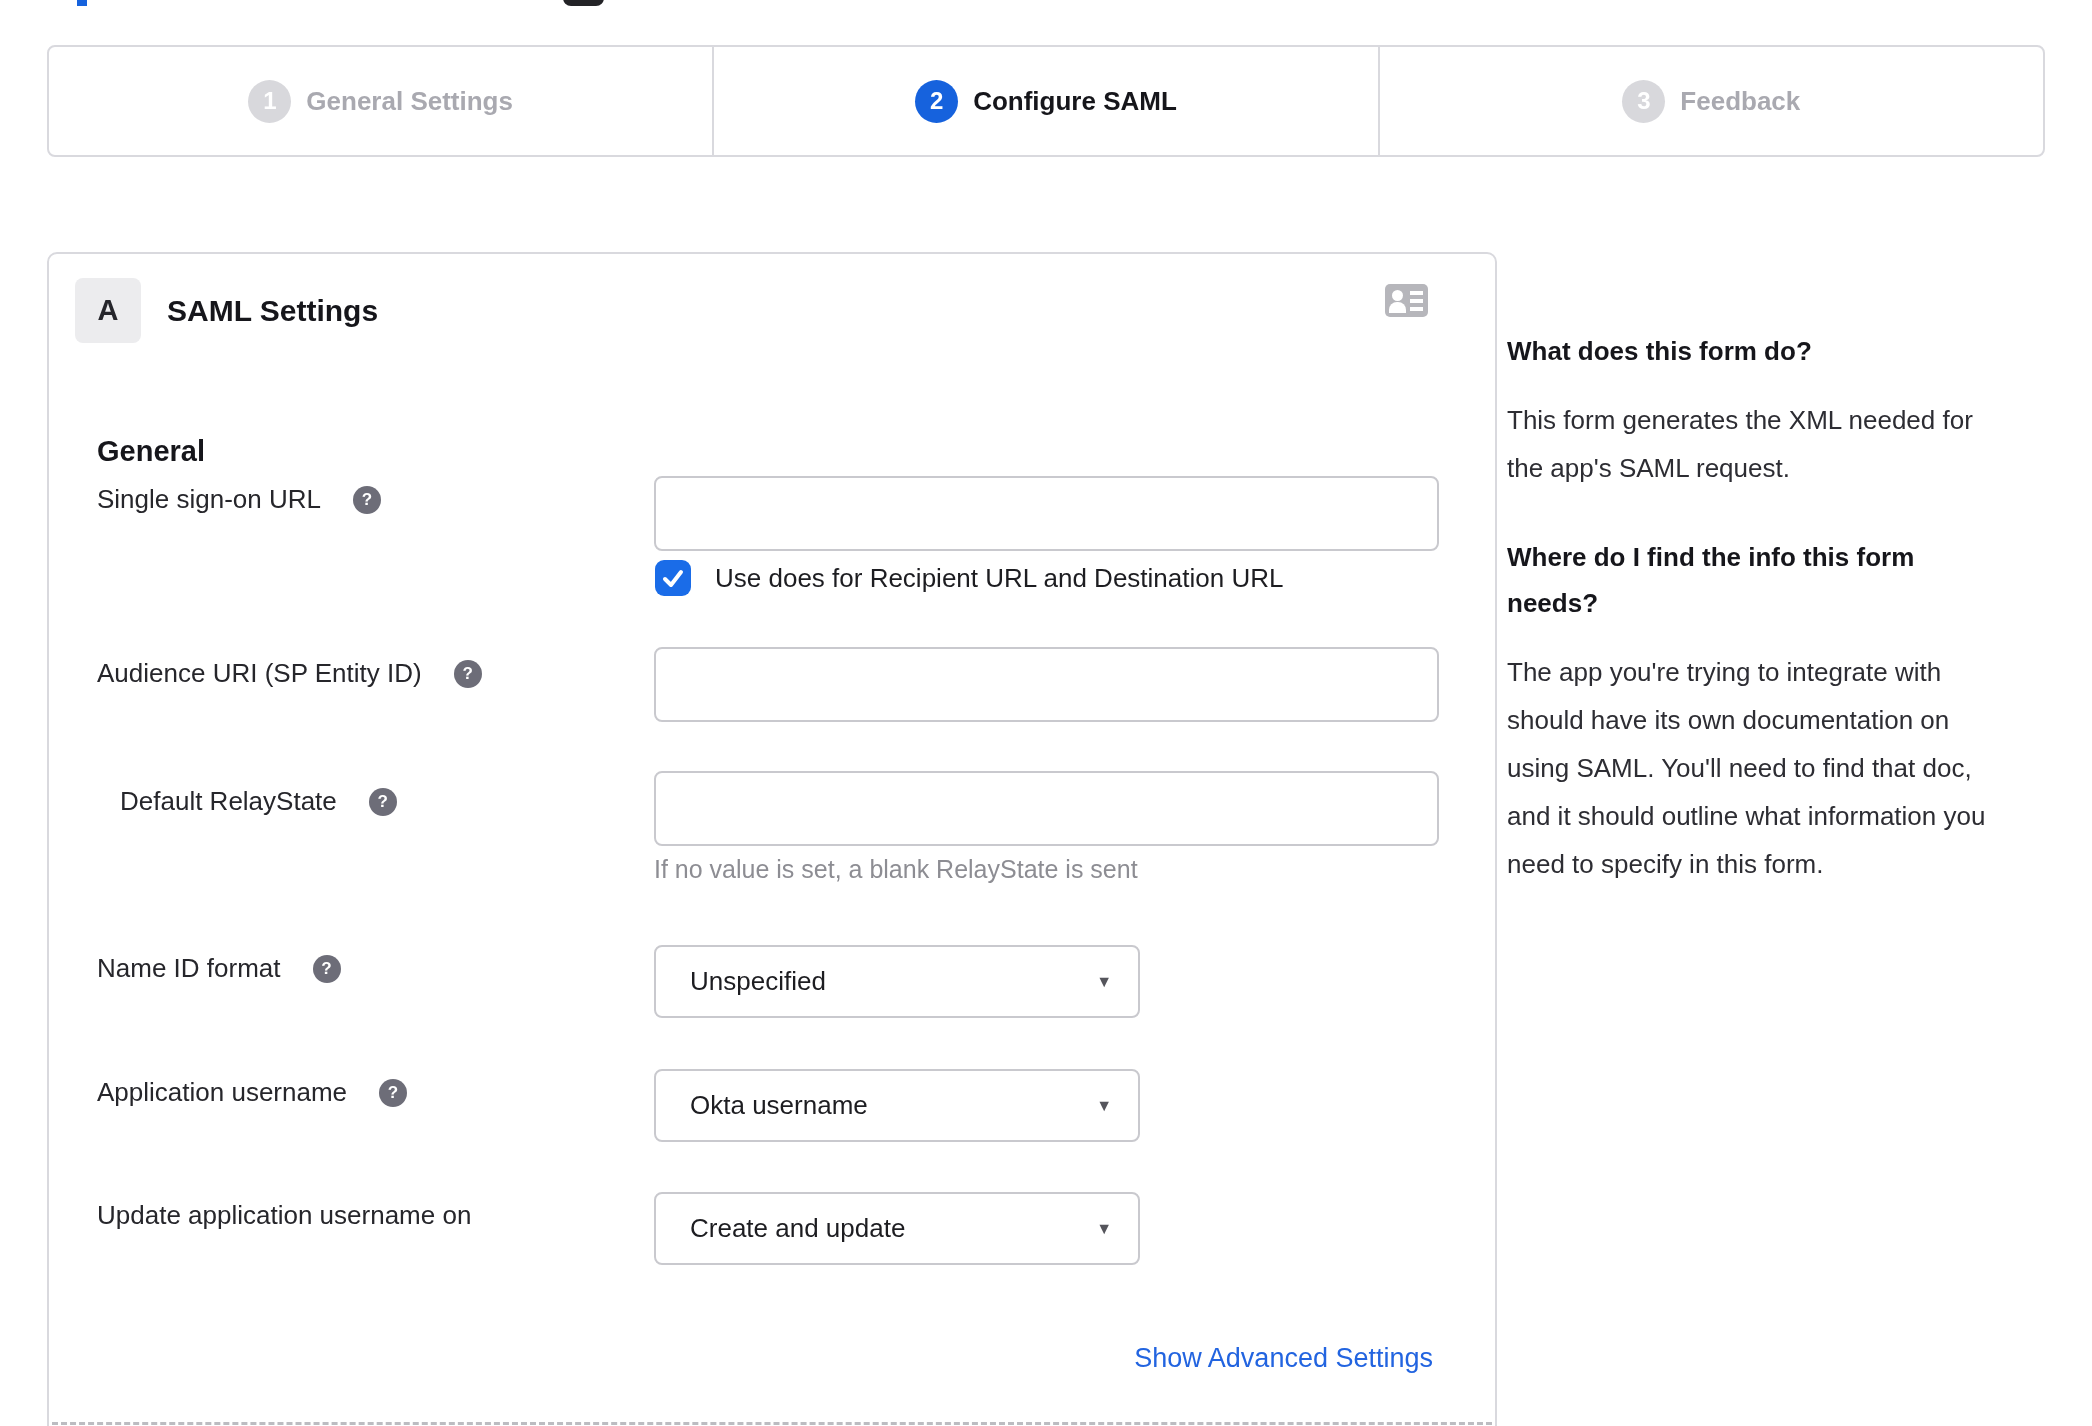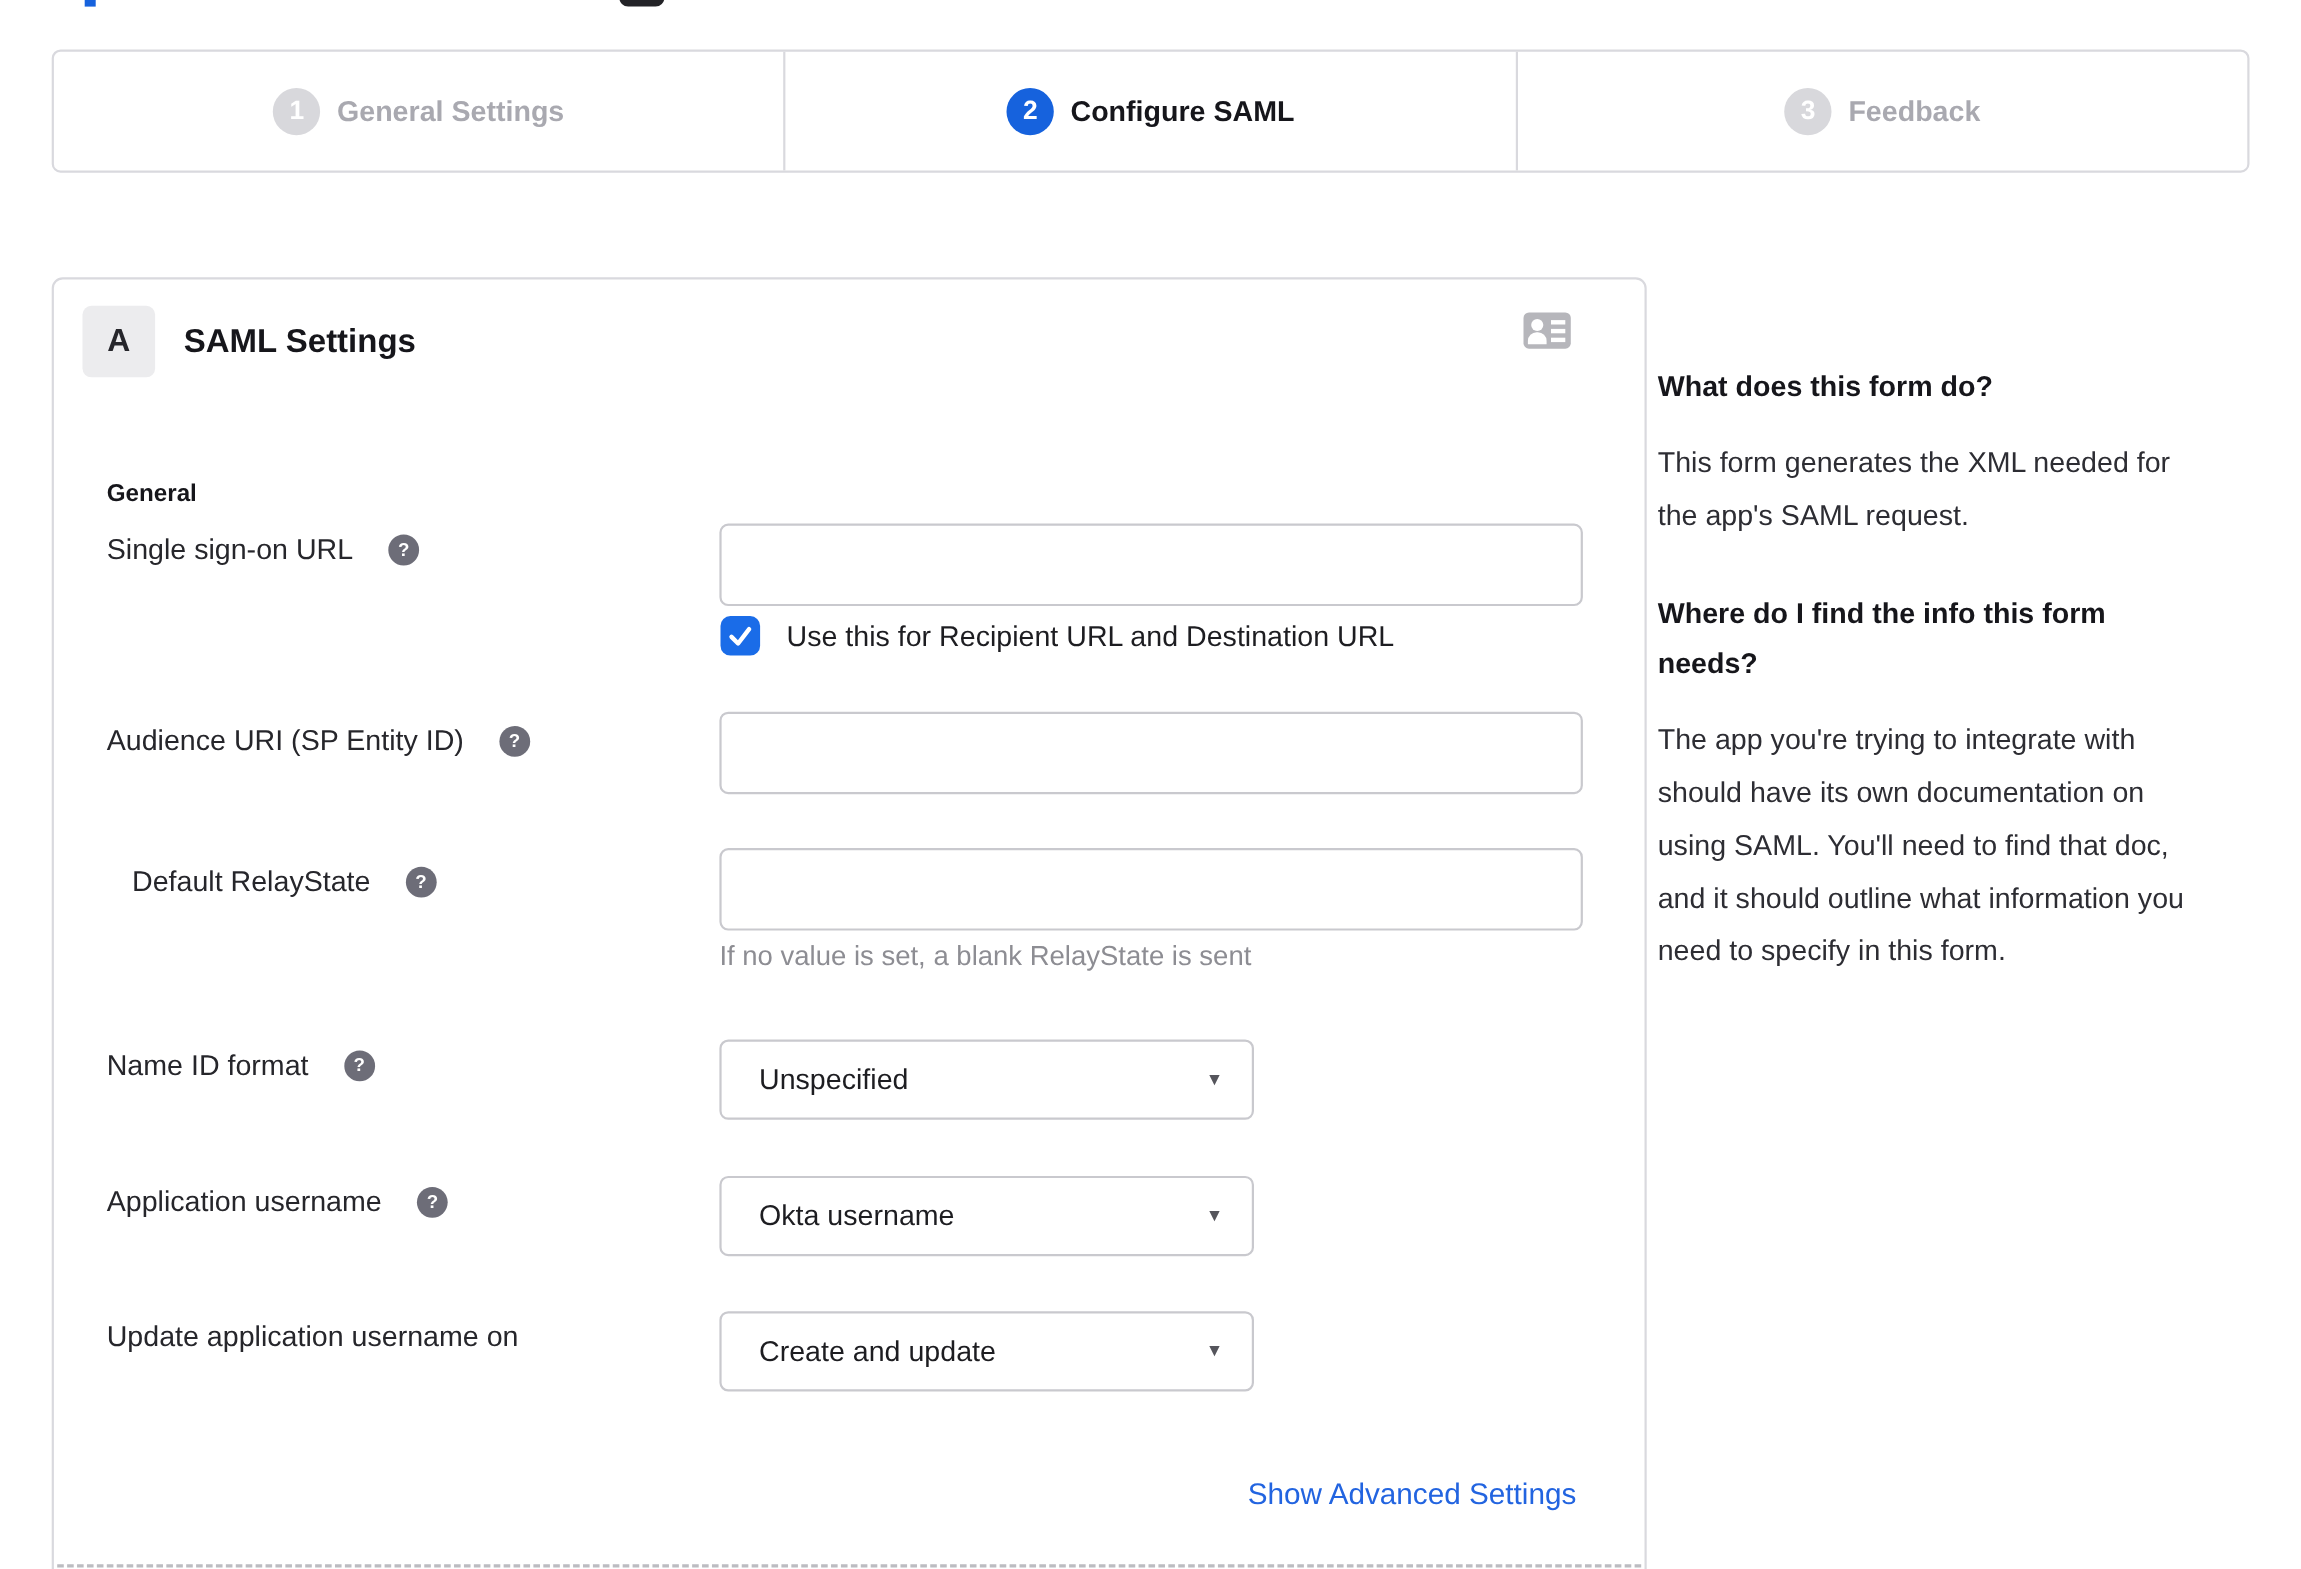--- a/index.html
+++ b/index.html
@@ -24,21 +24,21 @@
   .step.inactive .step-label { color:#a9a9b0; }
   .step.active   .step-label { color:#16161b; }
 
   
   .panel { position:absolute; left:47px; top:252px; width:1450px; height:1240px;
            background:#fff; border:2px solid #d9d9de; border-radius:10px; }
   .badge { position:absolute; left:26px; top:24px; width:66px; height:65px; background:#ececee;
            border-radius:8px; display:flex; align-items:center; justify-content:center;
            font-size:29px; font-weight:bold; color:#26262b; }
   .panel-title { position:absolute; left:118px; top:40px; font-size:30px; font-weight:bold; color:#16161b; }
-  .section-heading { position:absolute; left:48px; top:181px; font-size:22px; font-weight:bold; color:#16161b; }
+  .section-heading { position:absolute; left:48px; top:181px; font-size:29px; font-weight:bold; color:#16161b; }
 
   .flabel { position:absolute; left:48px; display:flex; align-items:center; gap:32px;
             font-size:26px; color:#26262b; }
   .help { width:28px; height:28px; border-radius:50%; background:#6d6d78; color:#fff;
           font-size:17px; font-weight:bold; display:flex; align-items:center; justify-content:center;
           cursor:pointer; flex:0 0 auto; }
 
   .text-input { position:absolute; left:605px; width:785px; height:75px; border:2px solid #c9c9ce;
                 border-radius:8px; background:#fff; font-size:26px; color:#1d1d21; padding:0 60px 0 26px;
                 font-family:"Liberation Sans", sans-serif; outline:none; }
@@ -111,21 +111,21 @@
     <div class="card-line" style="top:7px;"></div>
     <div class="card-line" style="top:15px;"></div>
     <div class="card-line" style="top:23px;"></div>
   </div>
   <div class="check-row">
     <div class="checkbox">
       <svg width="24" height="24" viewBox="0 0 24 24">
         <polyline points="4,13 10,19 20,6" fill="none" stroke="#ffffff" stroke-width="4" stroke-linecap="round" stroke-linejoin="round"></polyline>
       </svg>
     </div>
-    <div class="check-label">Use this for Recipient URL and Destination URL</div>
+    <div class="check-label">Use does for Recipient URL and Destination URL</div>
   </div>
 
   <div class="flabel" style="top:404px;">
     <span>Audience URI (SP Entity ID)</span>
     <span class="help">?</span>
   </div>
   <input class="text-input" style="top: 393px;" type="text" value="">
 
   <div class="flabel" style="top:532px;margin-left:23px;">
     <span>Default RelayState</span>

